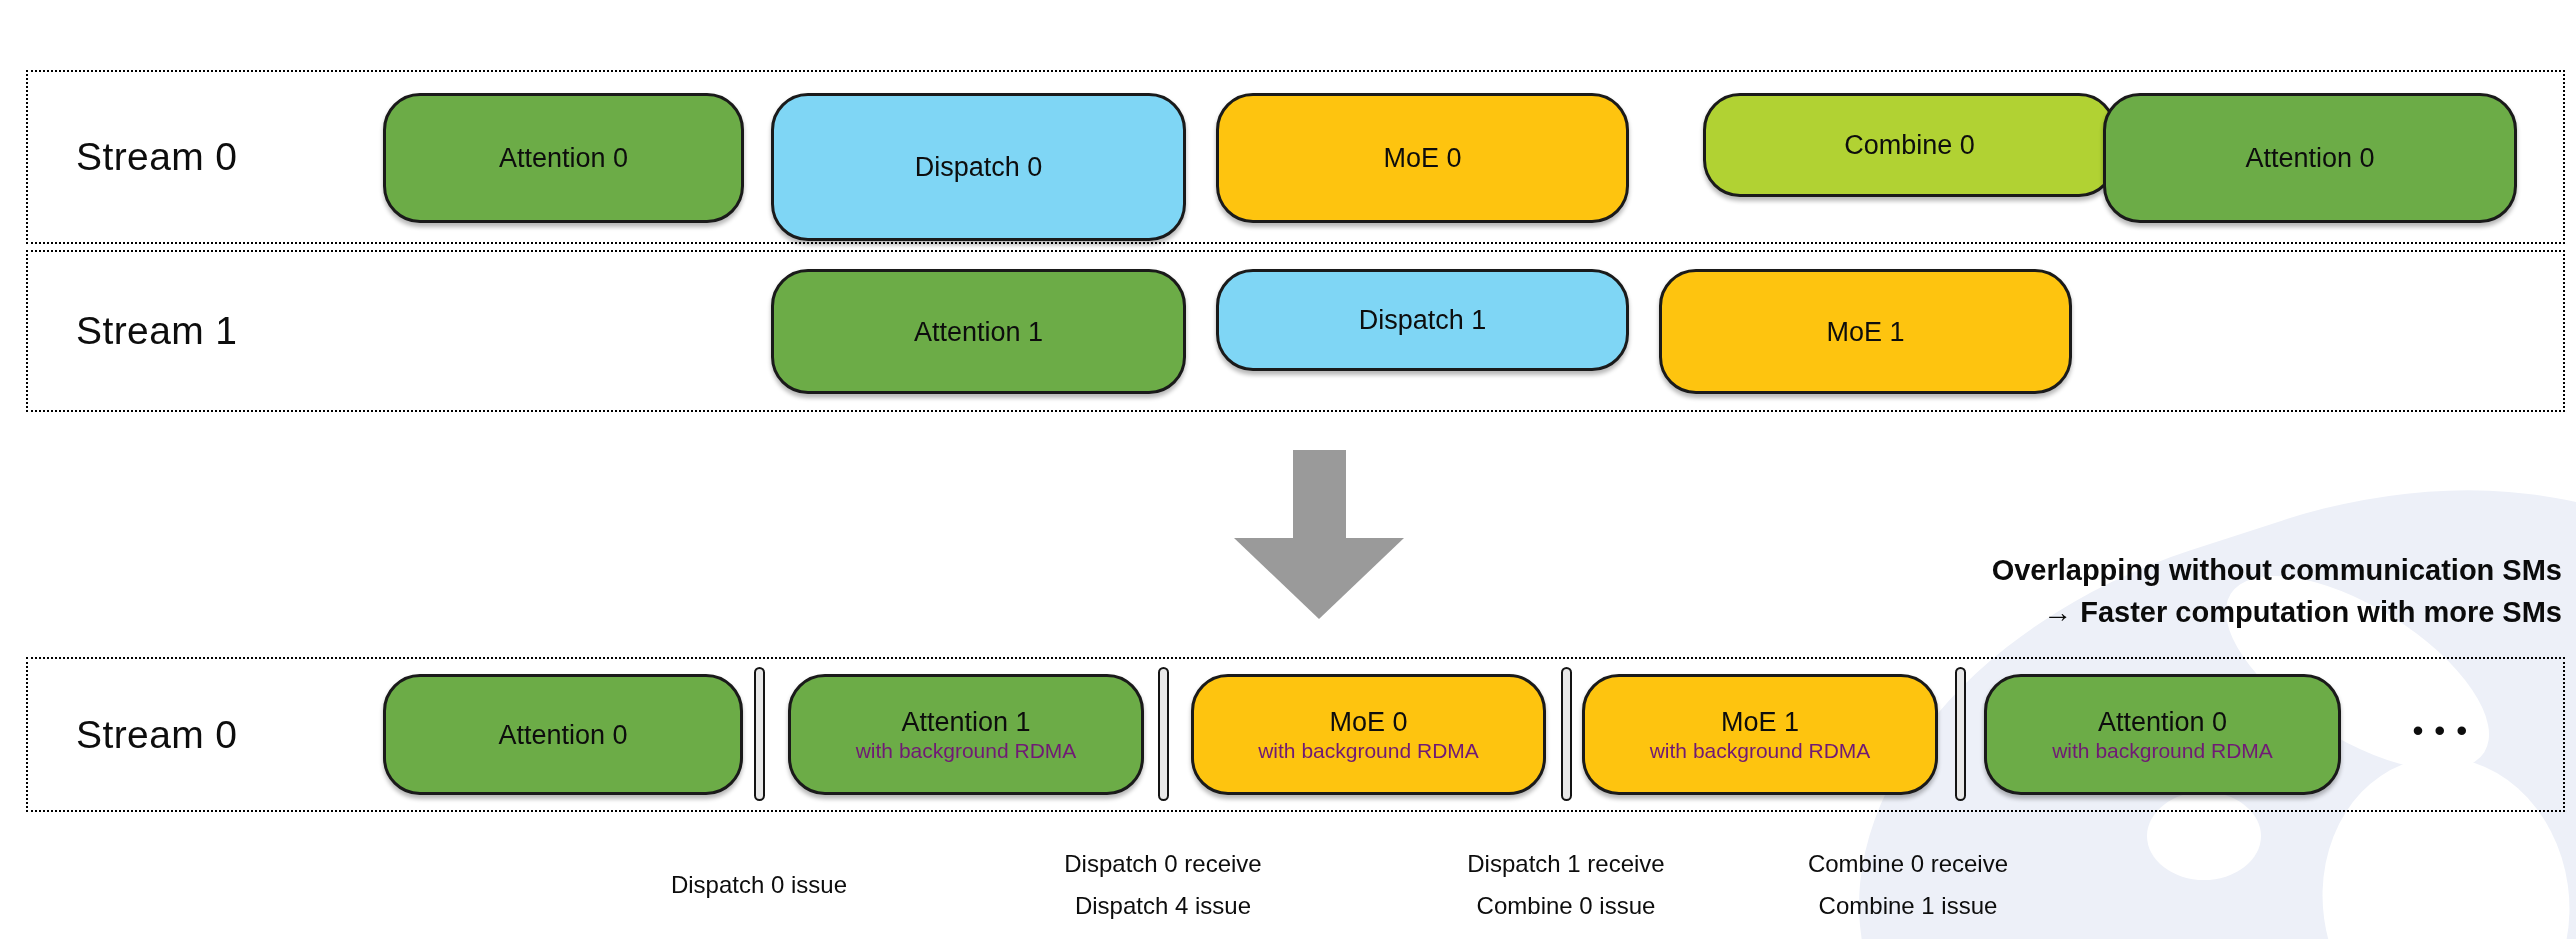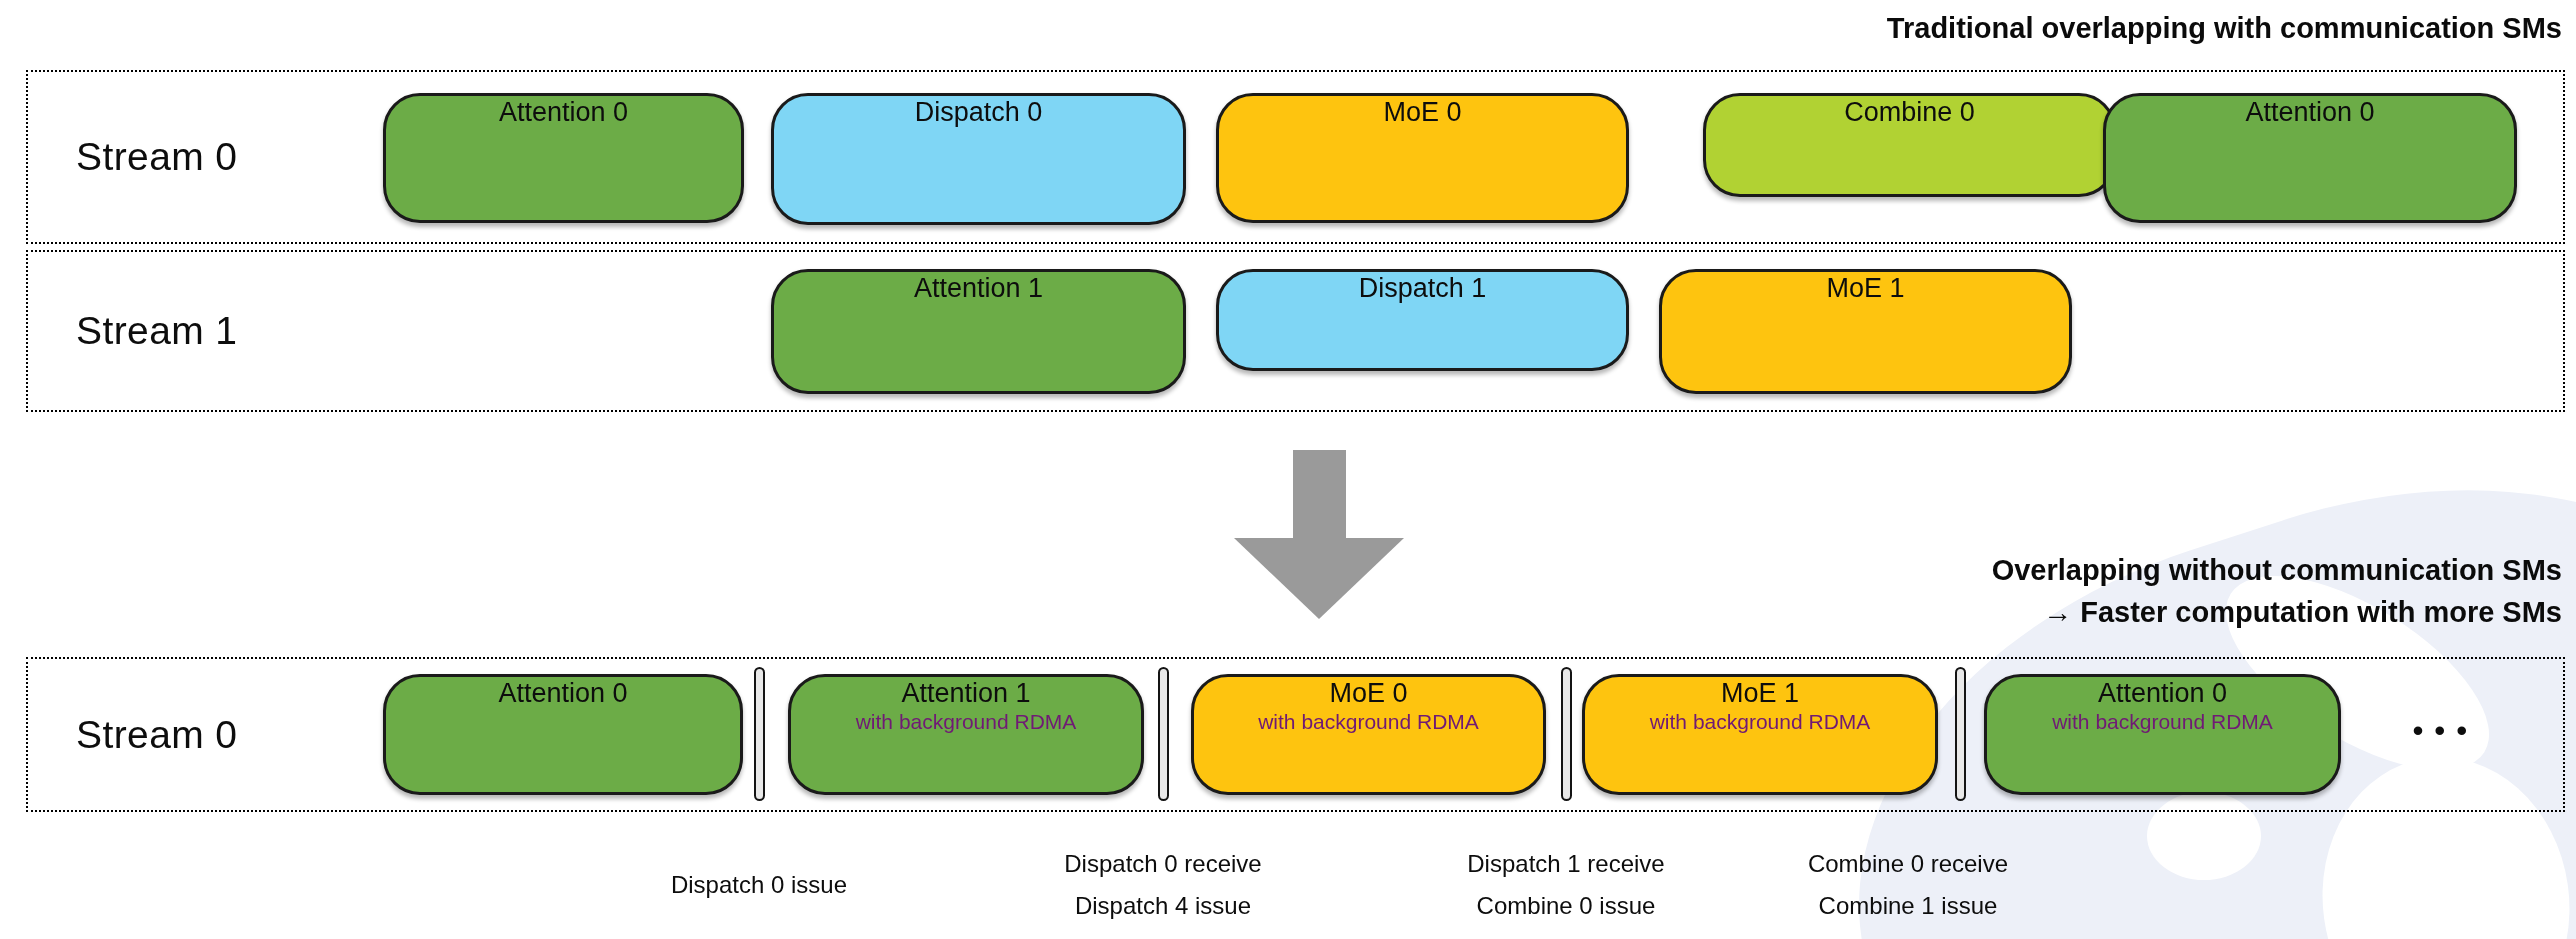--- a/index.html
+++ b/index.html
@@ -57,21 +57,21 @@
   }
   
   .block {
     position: absolute;
     box-sizing: border-box;
     border: 3.5px solid #1a1a1a;
     border-radius: 37px;
     display: flex;
     flex-direction: column;
     align-items: center;
-    justify-content: flex-start;
+    justify-content: center;
     z-index: 3;
     box-shadow: 0 3.5px 4.4px rgba(0,0,0,0.28);
   }
   .block .blk-label   { font-size: 27px; line-height: 32px; color: #0d0d0d; }
   .block .blk-sublabel{ font-size: 21px; line-height: 25px; color: #701a75; }
   .attn { background: var(--attention, #6CAC47); }
   .disp { background: var(--dispatch, #7FD6F5); }
   .moe  { background: var(--moe, #FEC40F); }
   .comb { background: var(--combine, #B1D233); }
   
@@ -133,29 +133,28 @@
 </head>
 <body>
 
 <div id="canvas">
 
   <div class="wm wm-blob" style="left:1856px; top:519px; width:968px; height:669px; transform:rotate(-18deg);"></div>
   <div class="wm wm-white" style="left:2208px; top:607px; width:299px; height:132px; transform:rotate(32deg);"></div>
   <div class="wm wm-white" style="left:2323px; top:757px; width:246px; height:290px; transform:rotate(-8deg);"></div>
   <div class="wm wm-white" style="left:2147px; top:792px; width:114px; height:88px;"></div>
 
-  <div class="title" style="top:7px;">Traditional overlapping with communication SMs</div>
 
   <div class="stream-box" style="top:70px; height:174px;">
     <div class="stream-label">Stream 0</div>
   </div>
   <div class="block attn" style="left:383px; top:93px; width:361px; height:130px;">
     <div class="blk-label">Attention 0</div>
   </div>
-  <div class="block disp" style="left:771px; top:93px; width:415px; height:132px;">
+  <div class="block disp" style="left:771px; top:93px; width:415px; height:148px;">
     <div class="blk-label">Dispatch 0</div>
   </div>
   <div class="block moe" style="left:1216px; top:93px; width:413px; height:130px;">
     <div class="blk-label">MoE 0</div>
   </div>
   <div class="block comb" style="left:1659px; top:93px; width:413px; height:104px;margin-left:44px;">
     <div class="blk-label">Combine 0</div>
   </div>
   <div class="block attn" style="left:2103px; top:93px; width:414px; height:130px;">
     <div class="blk-label">Attention 0</div>

